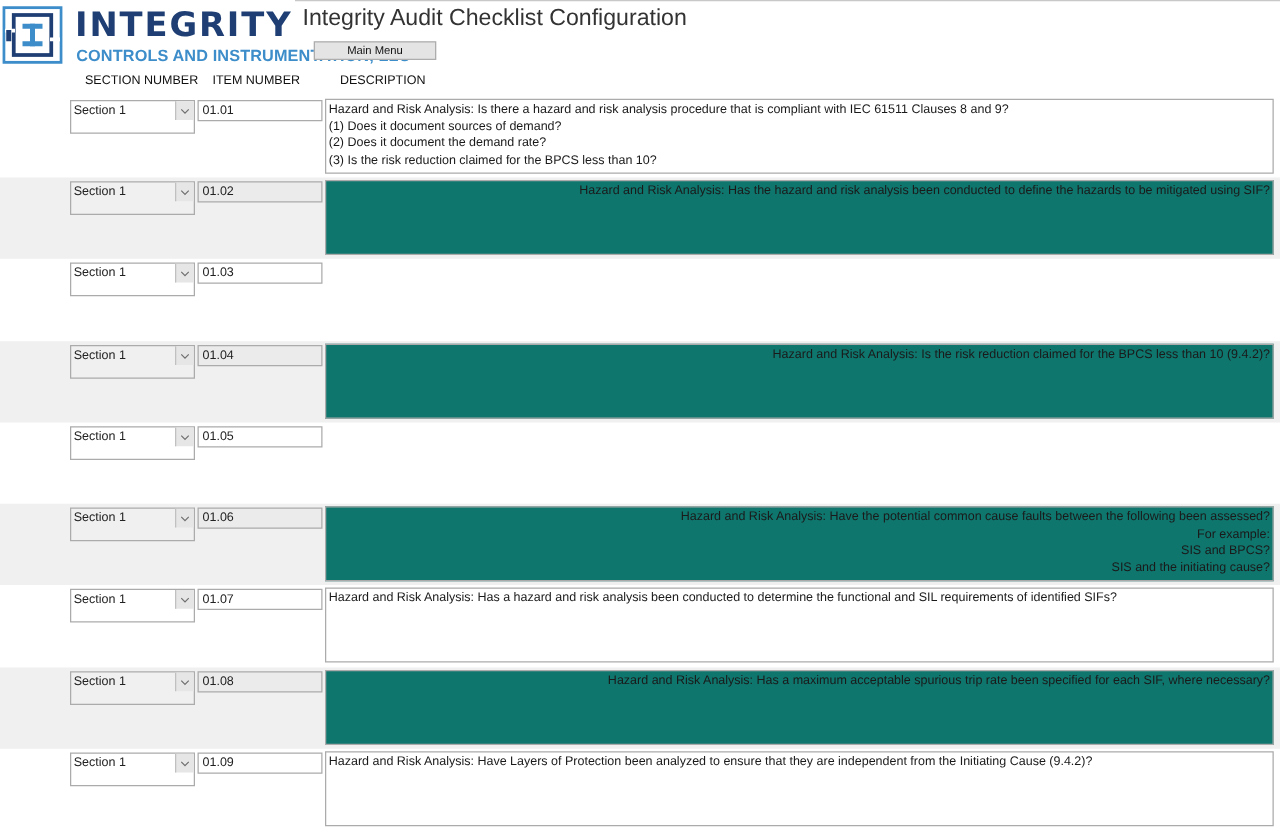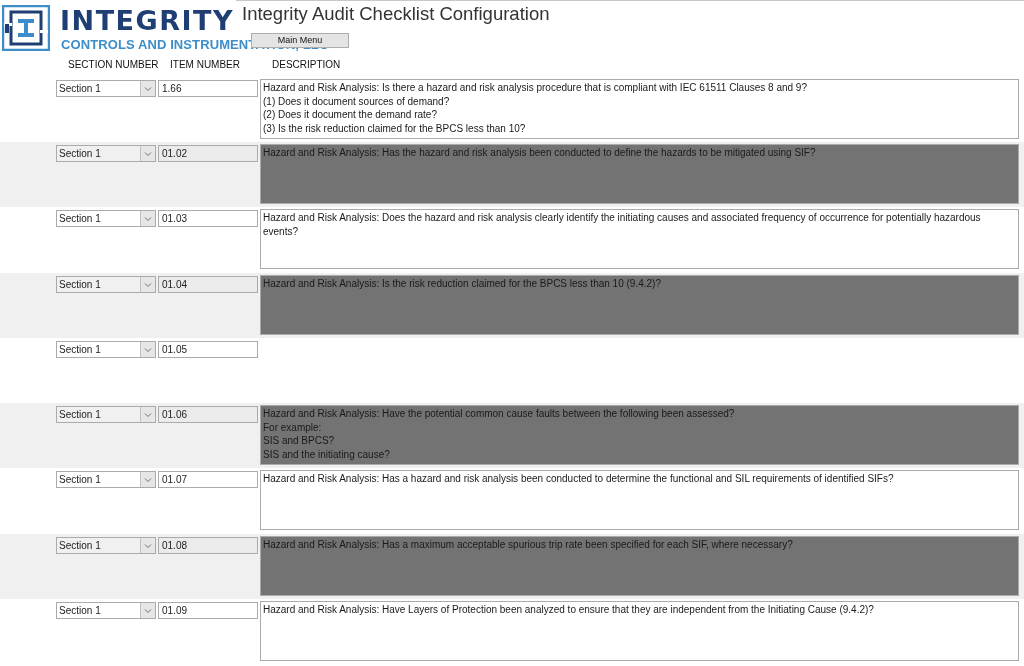--- a/index.html
+++ b/index.html
@@ -28,21 +28,21 @@
   }
   .main-menu-btn {
     position: absolute; left: 251px; top: 33px; width: 98px; height: 15px;
     background: #e4e4e4; border: 1px solid #adadad; box-sizing: border-box;
     font-size: 9px; color: #111; text-align: center; line-height: 13px; cursor: pointer;
   }
   .col-header { position: absolute; top: 59px; font-size: 10px; color: #111; white-space: nowrap; margin-left: 10px; }
   .row { position: absolute; left: 0; width: 1024px; height: 65px; }
   .row.alt { background: #f0f0f0; }
   .combo {
-    position: absolute; left: 56px; top: 3px; width: 100px; height: 17px;
+    position: absolute; left: 56px; top: 3px; width: 100px; height: 27px;
     border: 1px solid #ababab; box-sizing: border-box; background: #ffffff;
   }
   .row.alt .combo { background: #f0f0f0; }
   .combo-value { position: absolute; left: 2px; top: 1px; font-size: 10px; line-height: 13px; color: #222; }
   .combo-btn {
     position: absolute; right: 0; top: 0; width: 14px; height: 15px;
     background: #e6e6e6; border-left: 1px solid #c0c0c0;
     display: flex; align-items: center; justify-content: center;
   }
   .item-field {
@@ -50,21 +50,21 @@
     border: 1px solid #ababab; box-sizing: border-box; background: #ffffff;
     font-size: 10px; line-height: 15px; padding-left: 3px; color: #222;
   }
   .row.alt .item-field { background: #ebebeb; }
   .desc-box {
     position: absolute; left: 260px; top: 2px; width: 759px; height: 60px;
     border: 1px solid #ababab; box-sizing: border-box; background: #ffffff;
     font-size: 10px; line-height: 13.5px; padding: 1px 2px; color: #1a1a1a;
     white-space: pre-wrap; overflow: hidden;
   }
-  .row.alt .desc-box { background: #737373; }
+  .row.alt .desc-box { background: #0f766e; text-align: right; }
 </style>
 </head>
 <body>
 
 <div class="top-rule"></div>
 
 <div class="logo">
   <svg class="logo-mark" viewBox="0 0 48 46">
     <rect x="1" y="1" width="46" height="44" fill="none" stroke="#3c8dc9" stroke-width="2.5"></rect>
     <rect x="9" y="7" width="30" height="32" fill="none" stroke="#1f3f74" stroke-width="3"></rect>
@@ -88,21 +88,21 @@
 
 <div class="row" style="top:77px;">
   <div class="combo">
     <span class="combo-value">Section 1</span>
     <span class="combo-btn">
         <svg width="8" height="6" viewBox="0 0 8 6">
           <path d="M1 1.5 L4 4.5 L7 1.5" fill="none" stroke="#707070" stroke-width="1"></path>
         </svg>
       </span>
   </div>
-  <div class="item-field">1.66</div>
+  <div class="item-field">01.01</div>
   <div class="desc-box">Hazard and Risk Analysis: Is there a hazard and risk analysis procedure that is compliant with IEC 61511 Clauses 8 and 9?
 (1) Does it document sources of demand?
 (2) Does it document the demand rate?
 (3) Is the risk reduction claimed for the BPCS less than 10?</div>
 </div>
 
 <div class="row alt" style="top:142px;">
   <div class="combo">
     <span class="combo-value">Section 1</span>
     <span class="combo-btn">
@@ -118,21 +118,20 @@
 <div class="row" style="top:207px;">
   <div class="combo">
     <span class="combo-value">Section 1</span>
     <span class="combo-btn">
         <svg width="8" height="6" viewBox="0 0 8 6">
           <path d="M1 1.5 L4 4.5 L7 1.5" fill="none" stroke="#707070" stroke-width="1"></path>
         </svg>
       </span>
   </div>
   <div class="item-field">01.03</div>
-  <div class="desc-box">Hazard and Risk Analysis: Does the hazard and risk analysis clearly identify the initiating causes and associated frequency of occurrence for potentially hazardous events?</div>
 </div>
 
 <div class="row alt" style="top:273px;">
   <div class="combo">
     <span class="combo-value">Section 1</span>
     <span class="combo-btn">
         <svg width="8" height="6" viewBox="0 0 8 6">
           <path d="M1 1.5 L4 4.5 L7 1.5" fill="none" stroke="#707070" stroke-width="1"></path>
         </svg>
       </span>

